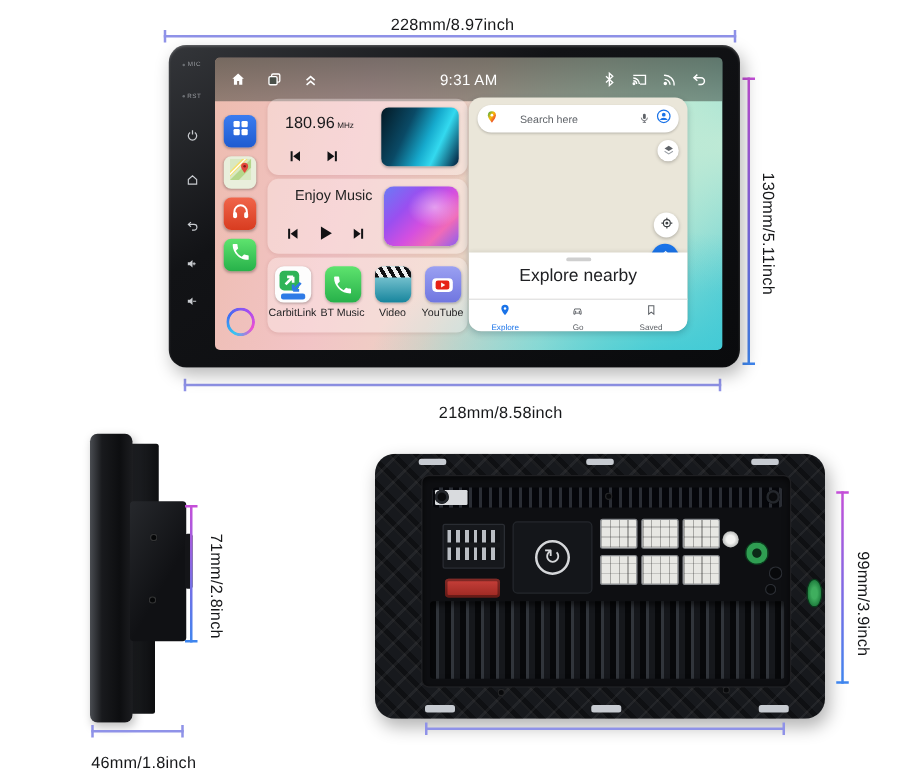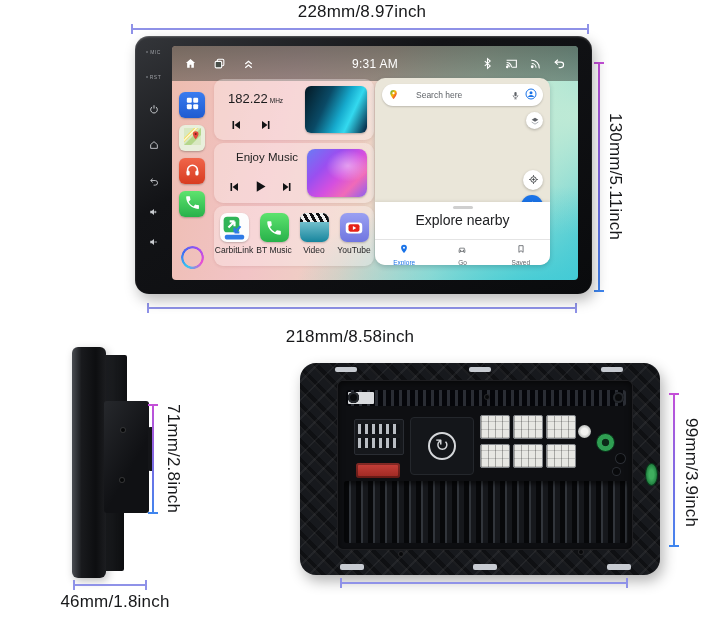--- a/index.html
+++ b/index.html
@@ -1,21 +1,21 @@
 <!DOCTYPE html>
 <html><head>
 <meta charset="utf-8">
 <style>
   * { margin:0; padding:0; box-sizing:border-box; }
   html,body { background:#fff; }
   body { font-family:"Liberation Sans", sans-serif; }
   #canvas { position:relative; width:720px; height:618px; background:#fff; overflow:hidden; }
 
   
-  .dim-label { position:absolute; font-size:17px; color:#17181a; text-align:center; letter-spacing:.2px; }
+  .dim-label { position:absolute; font-size:13px; color:#17181a; text-align:center; letter-spacing:.2px;margin-top:10px; }
   .dim-label-v { display:flex; align-items:center; justify-content:center; writing-mode:vertical-rl; }
   .dim-h { position:absolute; height:2px; background:#8f92e8; }
   .dim-h::before, .dim-h::after { content:""; position:absolute; top:-4px; width:2px; height:10px; background:#8f92e8; }
   .dim-h::before { left:0; } .dim-h::after { right:0; }
   .dim-v { position:absolute; width:2px; background:linear-gradient(#c44fd8,#3f85ee); }
   .dim-v::before, .dim-v::after { content:""; position:absolute; left:-4px; width:10px; height:2px; }
   .dim-v::before { top:0; background:#c44fd8; } .dim-v::after { bottom:0; background:#3f85ee; }
 
   
   #front-unit { position:absolute; left:135px; top:36px; width:457px; height:258px;
@@ -142,21 +142,21 @@
 
 <div id="canvas">
 
   <div class="dim-label" style="left:232px; top:2px; width:260px;">228mm/8.97inch</div>
   <div class="dim-h" style="left:131px; top:28px; width:458px;"></div>
 
   <div class="dim-v" style="left:598px; top:62px; height:230px;"></div>
   <div class="dim-label dim-label-v" style="left:604px; top:77px; width:22px; height:200px;">130mm/5.11inch</div>
 
   <div class="dim-h" style="left:147px; top:307px; width:430px;"></div>
-  <div class="dim-label" style="left:250px; top:327px; width:200px;">218mm/8.58inch</div>
+  <div class="dim-label" style="left:250px; top:312px; width:200px;text-align:right;">218mm/8.58inch</div>
 
   <div id="front-unit">
 
     <div class="bez-item" style="top:13px;">
       <span class="bez-txt">MIC</span>
     </div>
     <div class="bez-item" style="top:38px;">
       <span class="bez-txt">RST</span>
     </div>
     <div class="bez-item" style="top:64px;">
@@ -271,21 +271,21 @@
         </div>
         <div class="rail-icon" style="top:120px; background:linear-gradient(#5ee36e,#27b14a);">
           <span><svg viewBox="0 0 24 24" fill="#fff">
                 <path d="M6.6 10.8c1.5 2.9 3.8 5.2 6.7 6.7l2.2-2.2c.3-.3.7-.4 1-.2 1.1.4 2.4.6 3.6.6.6 0 1 .4 1 1V20c0 .6-.4 1-1 1C10.8 21 3 13.2 3 4c0-.6.4-1 1-1h3.5c.6 0 1 .4 1 1 0 1.3.2 2.5.6 3.6.1.3 0 .7-.2 1l-2.3 2.2z"></path>
               </svg></span>
         </div>
         <div id="rail-ring" style="top:175px;"></div>
 
         <div class="card" style="top:8px; height:61px;">
           <div class="freq-row">
-            <span class="freq-num">182.22</span><span class="freq-unit">MHz</span>
+            <span class="freq-num">180.96</span><span class="freq-unit">MHz</span>
           </div>
           <div class="radio-ctrls">
             <span class="ctrl">
                 <svg viewBox="0 0 24 24" fill="#121214">
                   <path d="M5 4h3.2v16H5z"></path>
                   <path d="M20 4L9 12l11 8z"></path>
                 </svg>
               </span>
             <span class="ctrl">
                 <svg viewBox="0 0 24 24" fill="#121214">

